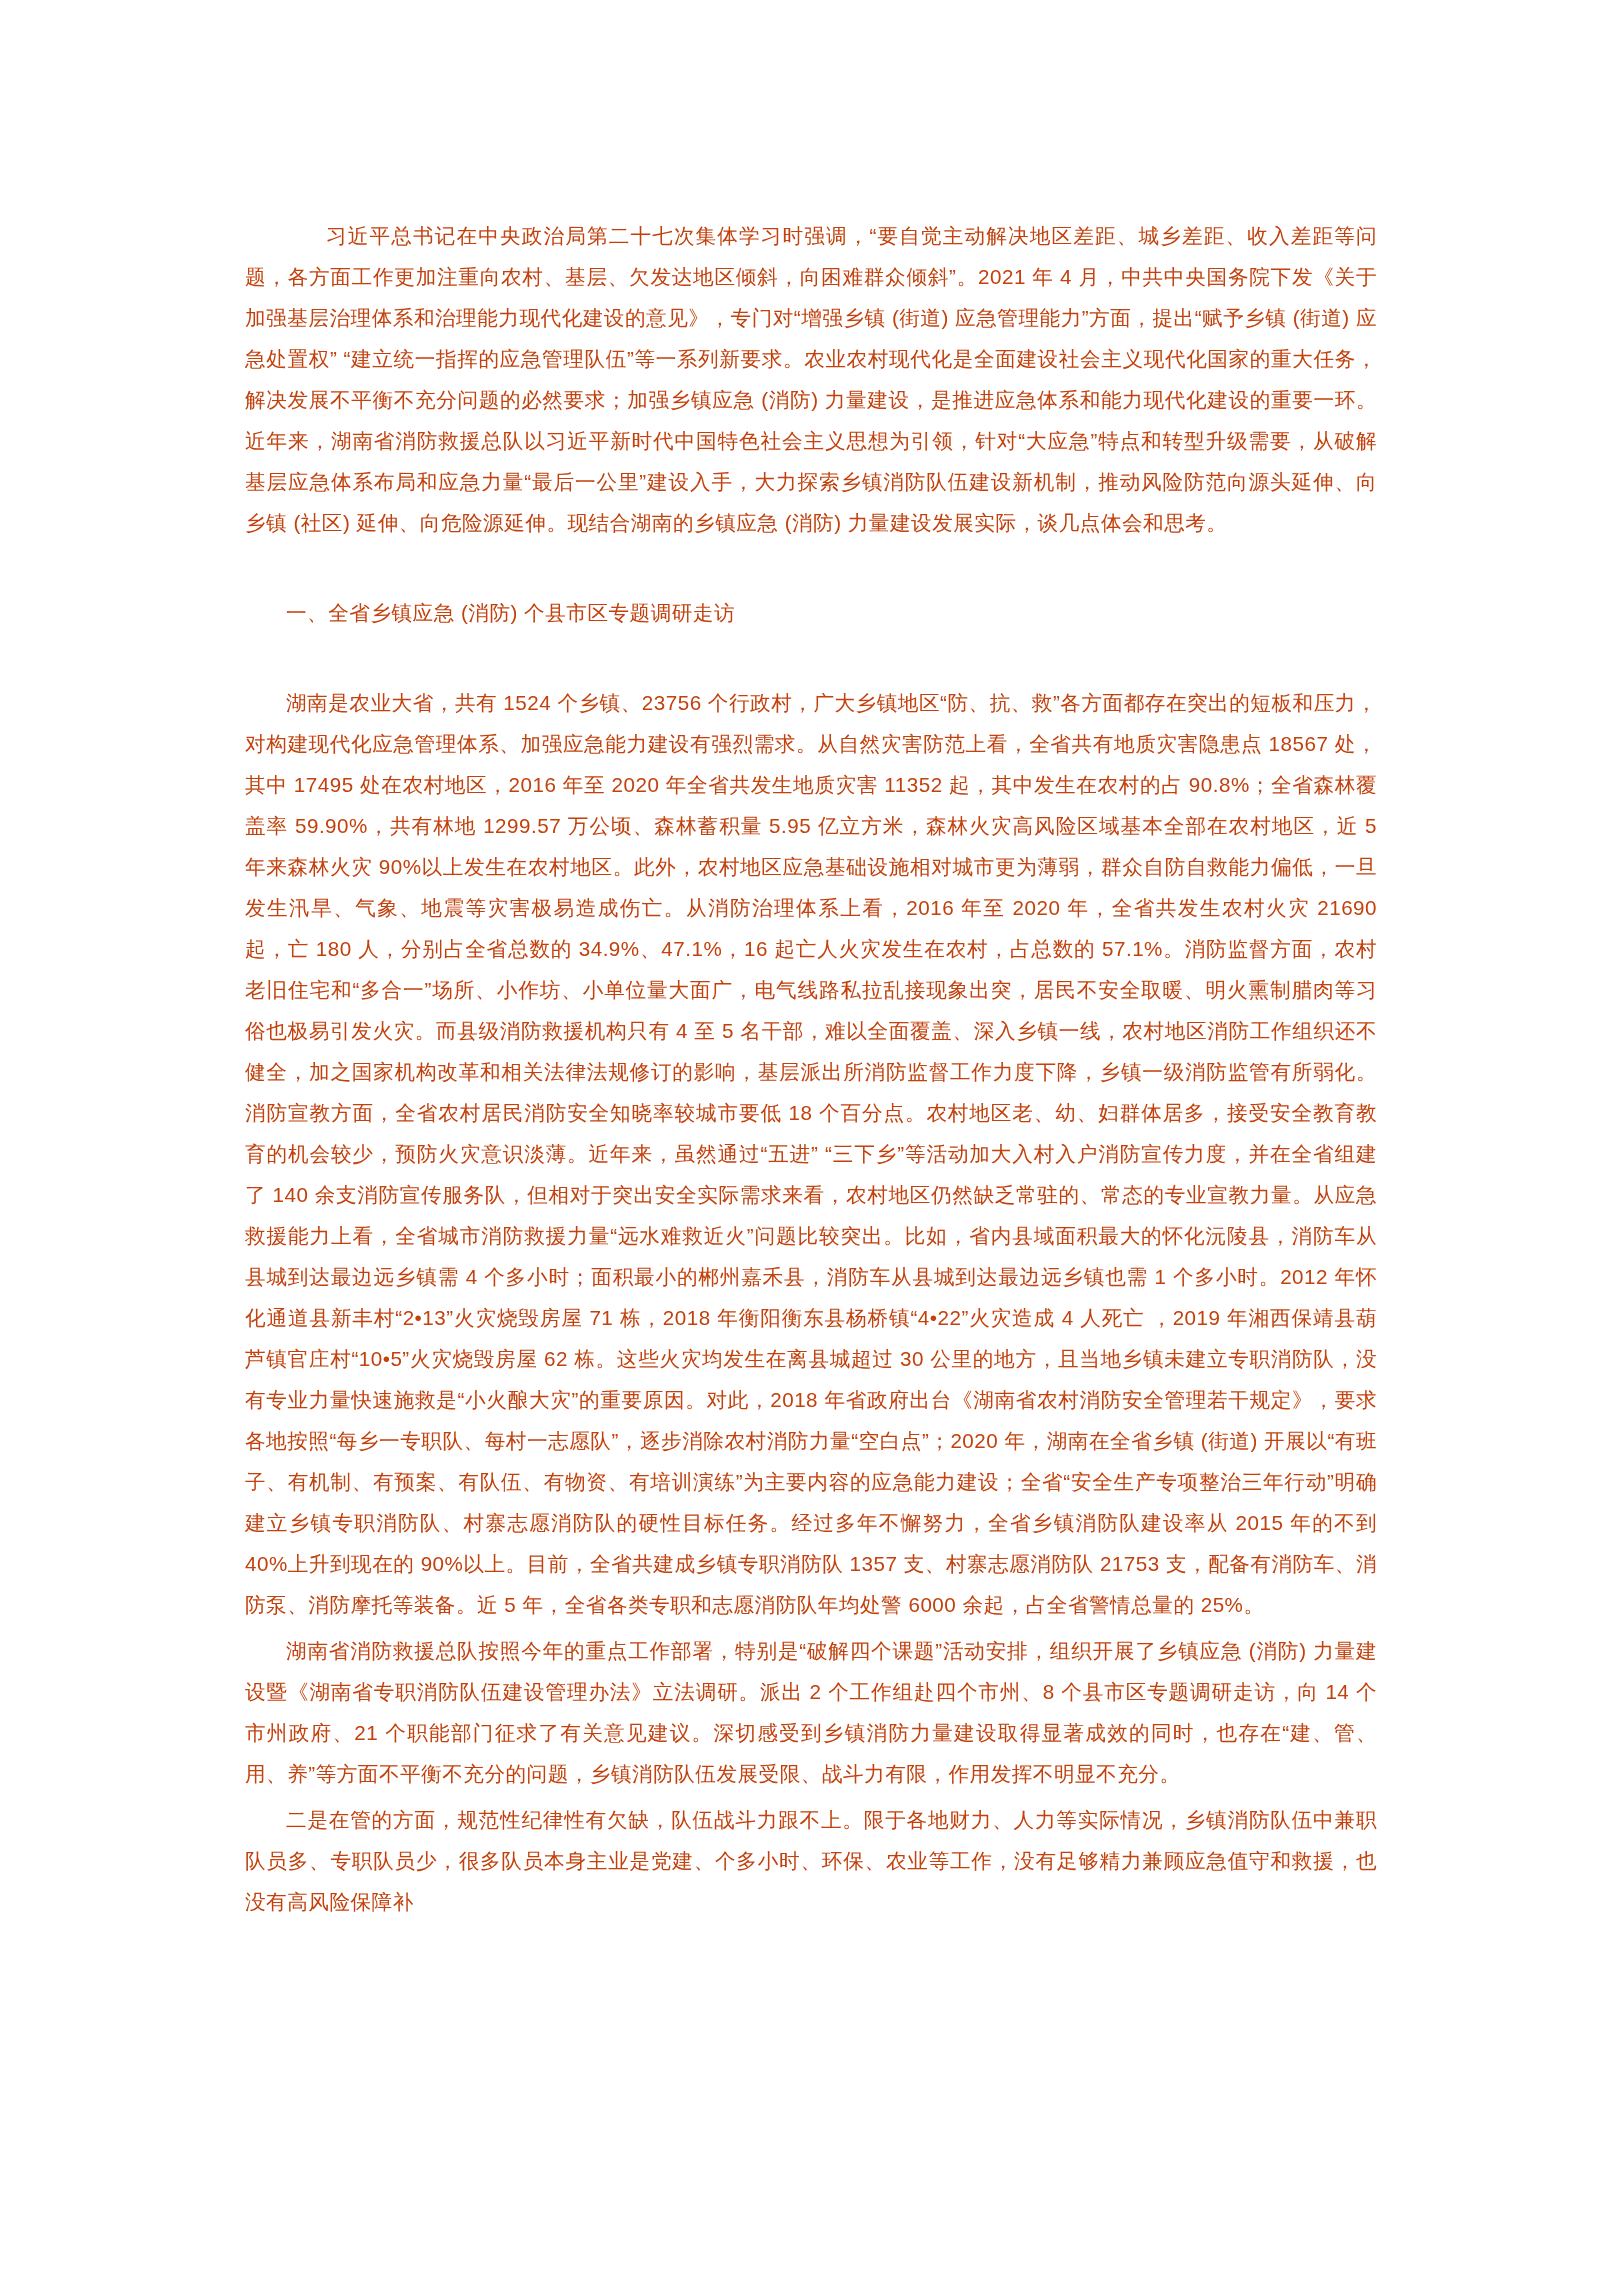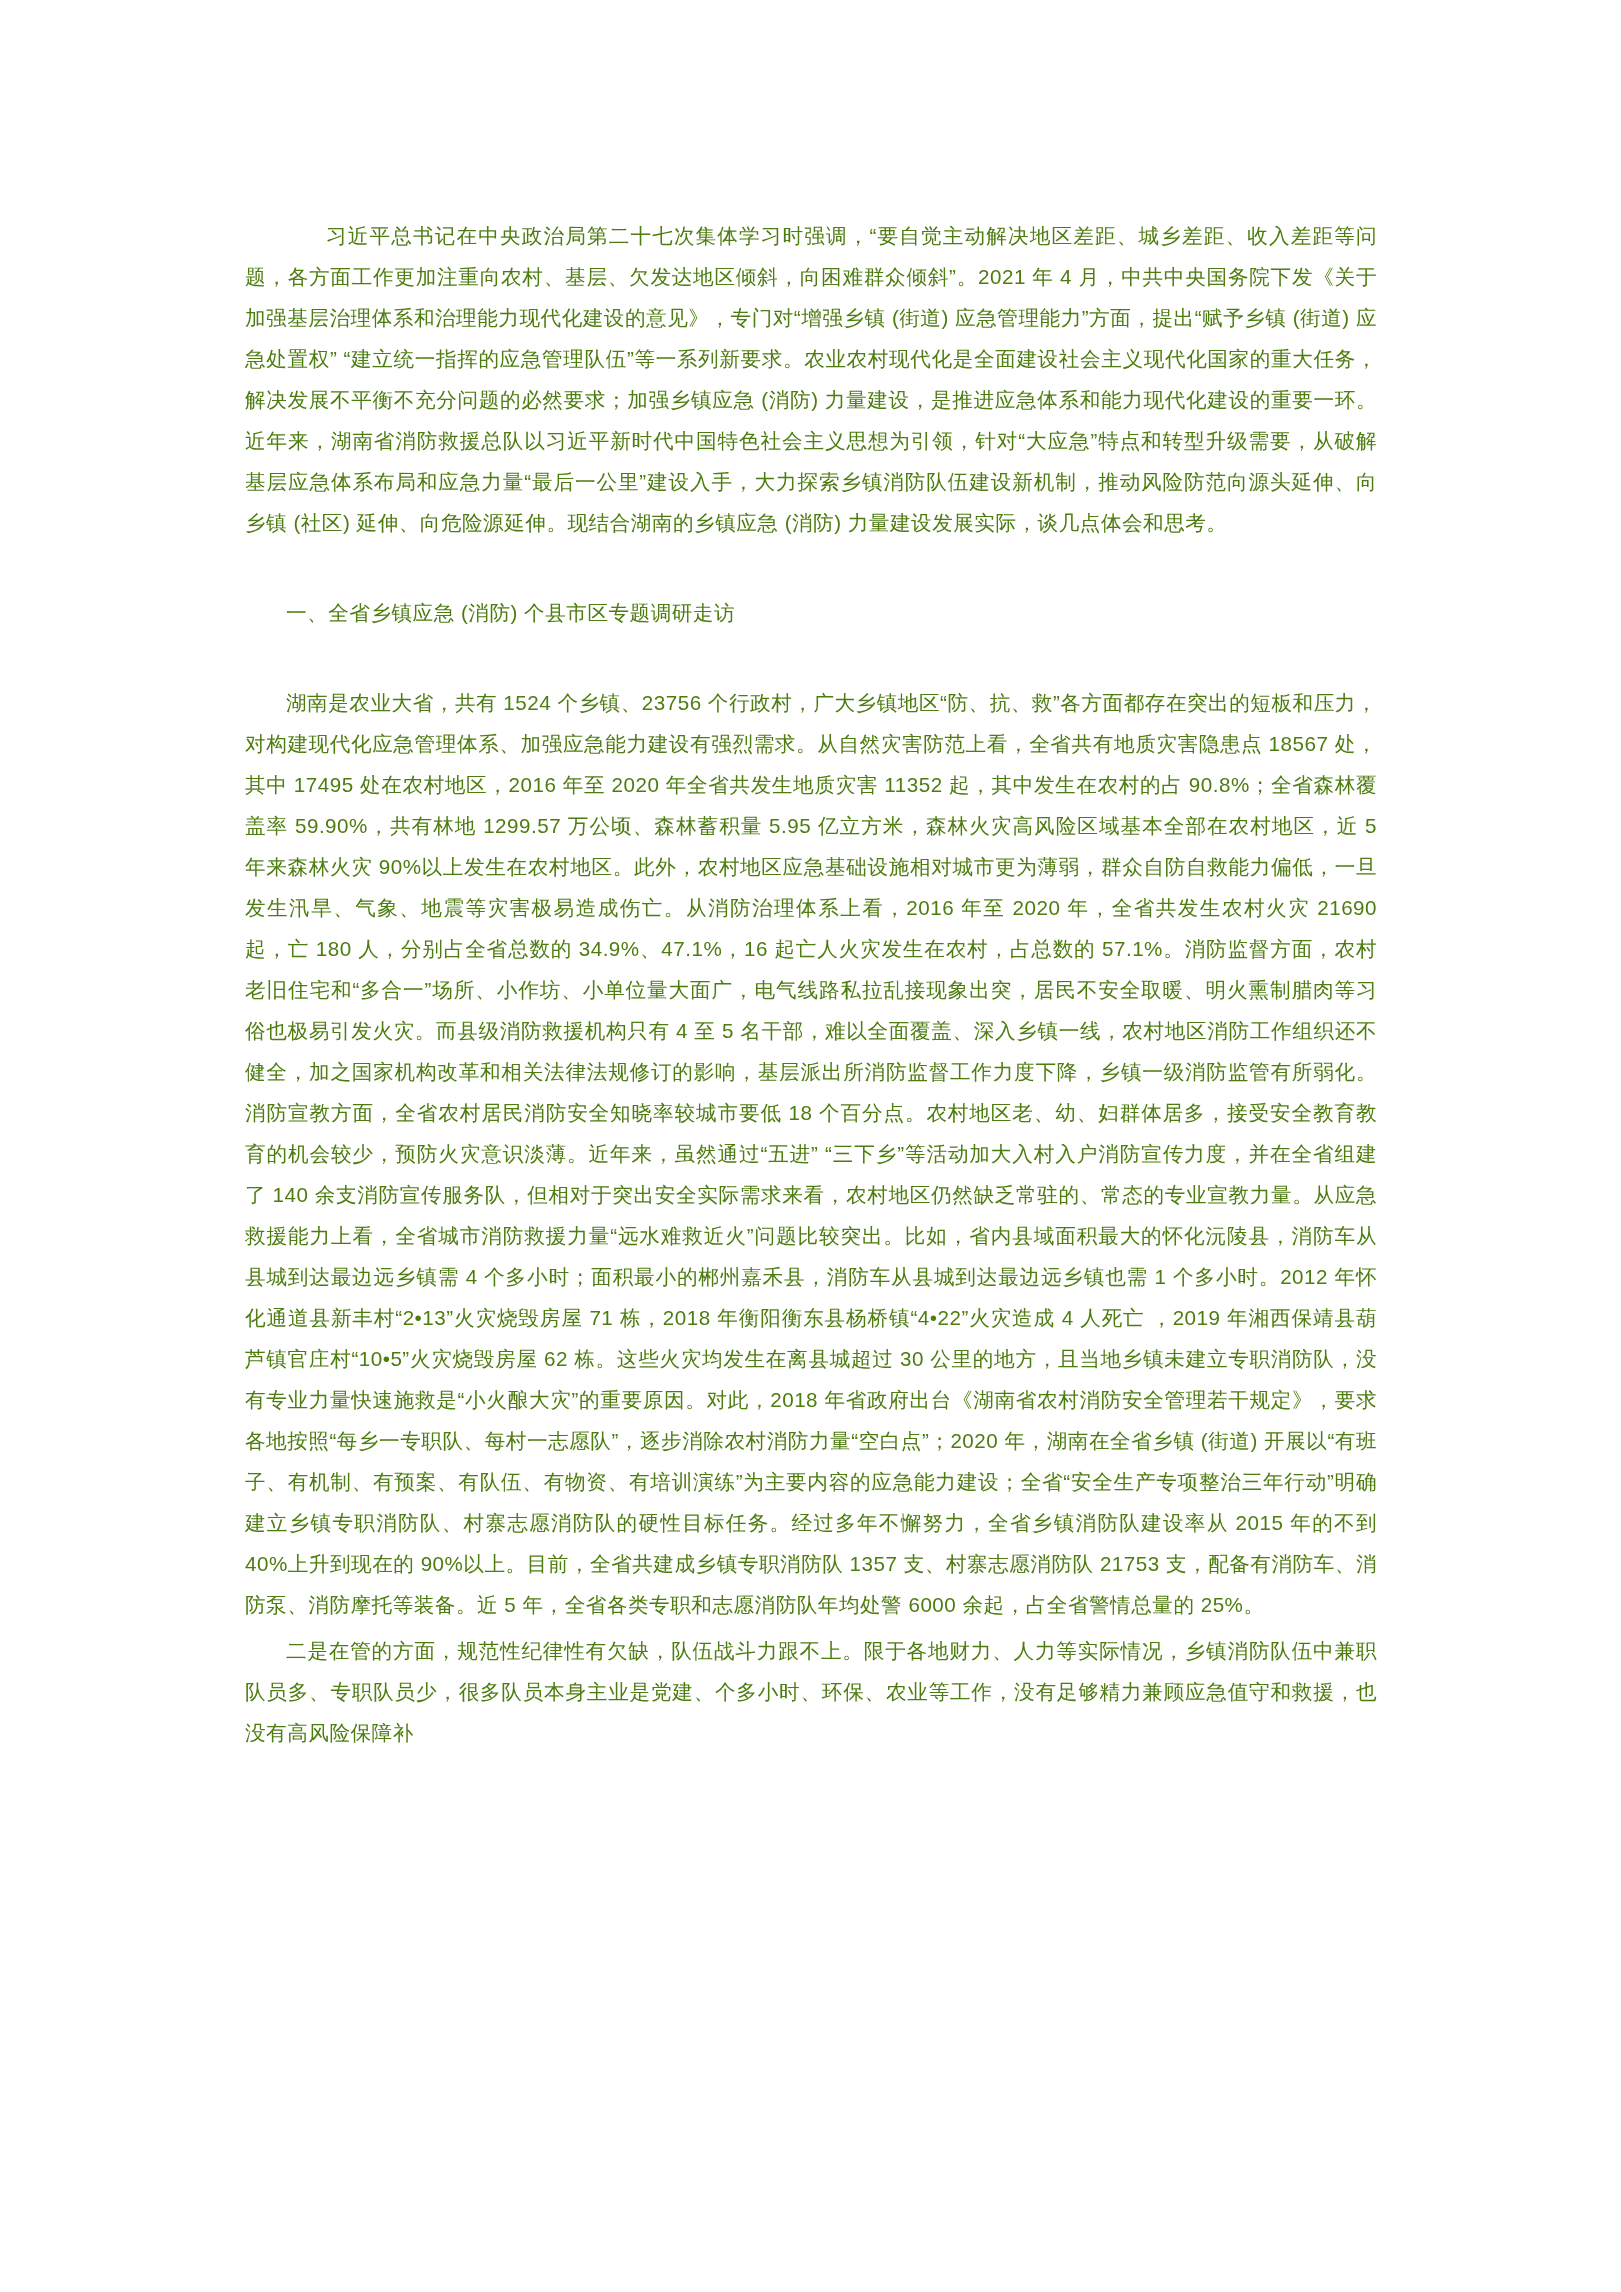--- a/index.html
+++ b/index.html
@@ -15,21 +15,21 @@
     overflow: hidden;
   }
   .content {
     position: absolute;
     left: 245px;
     top: 215px;
     width: 1132px;
     font-family: "Liberation Sans", "DejaVu Sans", sans-serif;
     font-size: 20.6px;
     line-height: 41px;
-    color: #4d7c0f;
+    color: #c2410c;
     text-align: justify;
     text-justify: inter-character;
     letter-spacing: 0.5px;
   }
   .content p {
     margin: 0;
     padding: 0;
   }
   .para-first {
     text-indent: 81px;
@@ -49,18 +49,19 @@
 <body>
 
 <div class="page">
   <div class="content">
     <p class="para-first">习近平总书记在中央政治局第二十七次集体学习时强调，“要自觉主动解决地区差距、城乡差距、收入差距等问题，各方面工作更加注重向农村、基层、欠发达地区倾斜，向困难群众倾斜”。2021 年 4 月，中共中央国务院下发《关于加强基层治理体系和治理能力现代化建设的意见》，专门对“增强乡镇 (街道) 应急管理能力”方面，提出“赋予乡镇 (街道) 应急处置权” “建立统一指挥的应急管理队伍”等一系列新要求。农业农村现代化是全面建设社会主义现代化国家的重大任务，解决发展不平衡不充分问题的必然要求；加强乡镇应急 (消防) 力量建设，是推进应急体系和能力现代化建设的重要一环。近年来，湖南省消防救援总队以习近平新时代中国特色社会主义思想为引领，针对“大应急”特点和转型升级需要，从破解基层应急体系布局和应急力量“最后一公里”建设入手，大力探索乡镇消防队伍建设新机制，推动风险防范向源头延伸、向乡镇 (社区) 延伸、向危险源延伸。现结合湖南的乡镇应急 (消防) 力量建设发展实际，谈几点体会和思考。</p>
 
     <p class="section-heading">一、全省乡镇应急 (消防) 个县市区专题调研走访</p>
 
     <p class="para-body">湖南是农业大省，共有 1524 个乡镇、23756 个行政村，广大乡镇地区“防、抗、救”各方面都存在突出的短板和压力，对构建现代化应急管理体系、加强应急能力建设有强烈需求。从自然灾害防范上看，全省共有地质灾害隐患点 18567 处，其中 17495 处在农村地区，2016 年至 2020 年全省共发生地质灾害 11352 起，其中发生在农村的占 90.8%；全省森林覆盖率 59.90%，共有林地 1299.57 万公顷、森林蓄积量 5.95 亿立方米，森林火灾高风险区域基本全部在农村地区，近 5 年来森林火灾 90%以上发生在农村地区。此外，农村地区应急基础设施相对城市更为薄弱，群众自防自救能力偏低，一旦发生汛旱、气象、地震等灾害极易造成伤亡。从消防治理体系上看，2016 年至 2020 年，全省共发生农村火灾 21690 起，亡 180 人，分别占全省总数的 34.9%、47.1%，16 起亡人火灾发生在农村，占总数的 57.1%。消防监督方面，农村老旧住宅和“多合一”场所、小作坊、小单位量大面广，电气线路私拉乱接现象出突，居民不安全取暖、明火熏制腊肉等习俗也极易引发火灾。而县级消防救援机构只有 4 至 5 名干部，难以全面覆盖、深入乡镇一线，农村地区消防工作组织还不健全，加之国家机构改革和相关法律法规修订的影响，基层派出所消防监督工作力度下降，乡镇一级消防监管有所弱化。消防宣教方面，全省农村居民消防安全知晓率较城市要低 18 个百分点。农村地区老、幼、妇群体居多，接受安全教育教育的机会较少，预防火灾意识淡薄。近年来，虽然通过“五进” “三下乡”等活动加大入村入户消防宣传力度，并在全省组建了 140 余支消防宣传服务队，但相对于突出安全实际需求来看，农村地区仍然缺乏常驻的、常态的专业宣教力量。从应急救援能力上看，全省城市消防救援力量“远水难救近火”问题比较突出。比如，省内县域面积最大的怀化沅陵县，消防车从县城到达最边远乡镇需 4 个多小时；面积最小的郴州嘉禾县，消防车从县城到达最边远乡镇也需 1 个多小时。2012 年怀化通道县新丰村“2•13”火灾烧毁房屋 71 栋，2018 年衡阳衡东县杨桥镇“4•22”火灾造成 4 人死亡 ，2019 年湘西保靖县葫芦镇官庄村“10•5”火灾烧毁房屋 62 栋。这些火灾均发生在离县城超过 30 公里的地方，且当地乡镇未建立专职消防队，没有专业力量快速施救是“小火酿大灾”的重要原因。对此，2018 年省政府出台《湖南省农村消防安全管理若干规定》，要求各地按照“每乡一专职队、每村一志愿队”，逐步消除农村消防力量“空白点”；2020 年，湖南在全省乡镇 (街道) 开展以“有班子、有机制、有预案、有队伍、有物资、有培训演练”为主要内容的应急能力建设；全省“安全生产专项整治三年行动”明确建立乡镇专职消防队、村寨志愿消防队的硬性目标任务。经过多年不懈努力，全省乡镇消防队建设率从 2015 年的不到 40%上升到现在的 90%以上。目前，全省共建成乡镇专职消防队 1357 支、村寨志愿消防队 21753 支，配备有消防车、消防泵、消防摩托等装备。近 5 年，全省各类专职和志愿消防队年均处警 6000 余起，占全省警情总量的 25%。</p>
 
+    <p class="para-body">湖南省消防救援总队按照今年的重点工作部署，特别是“破解四个课题”活动安排，组织开展了乡镇应急 (消防) 力量建设暨《湖南省专职消防队伍建设管理办法》立法调研。派出 2 个工作组赴四个市州、8 个县市区专题调研走访，向 14 个市州政府、21 个职能部门征求了有关意见建议。深切感受到乡镇消防力量建设取得显著成效的同时，也存在“建、管、用、养”等方面不平衡不充分的问题，乡镇消防队伍发展受限、战斗力有限，作用发挥不明显不充分。</p>
 
 
     <p class="para-body">二是在管的方面，规范性纪律性有欠缺，队伍战斗力跟不上。限于各地财力、人力等实际情况，乡镇消防队伍中兼职队员多、专职队员少，很多队员本身主业是党建、个多小时、环保、农业等工作，没有足够精力兼顾应急值守和救援，也没有高风险保障补</p>
   </div>
 </div>
 
 
 </body></html>

